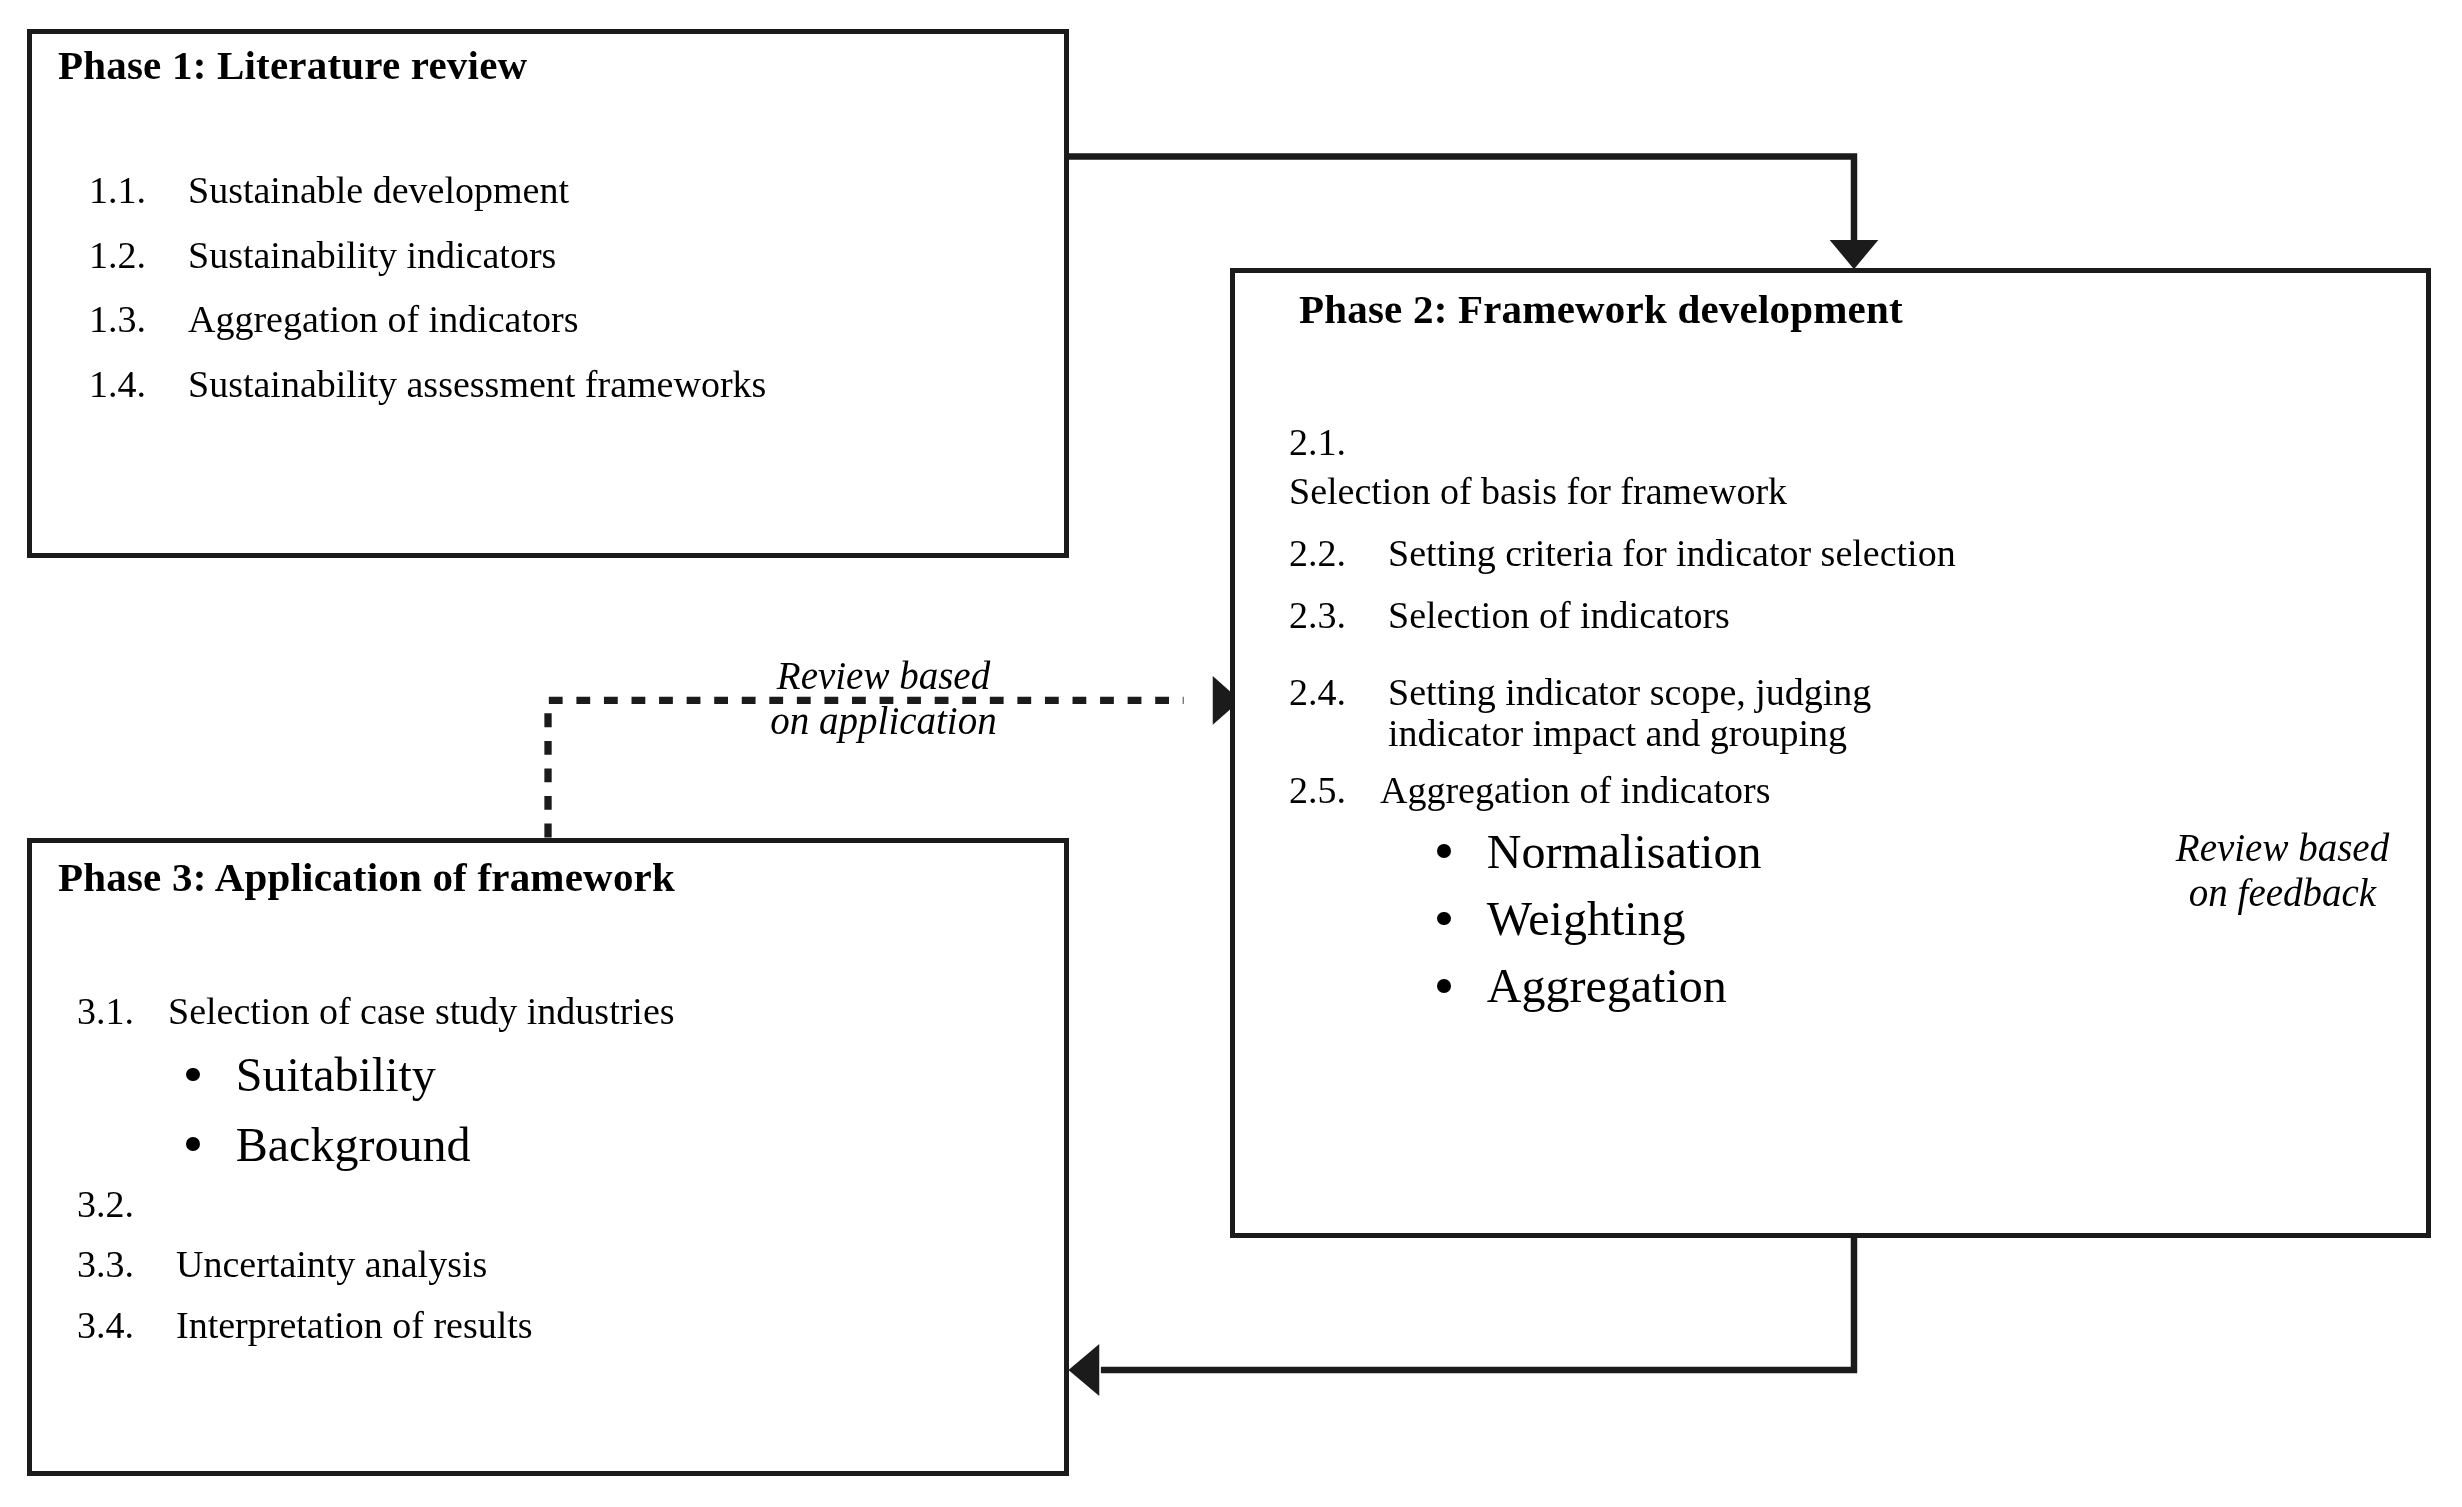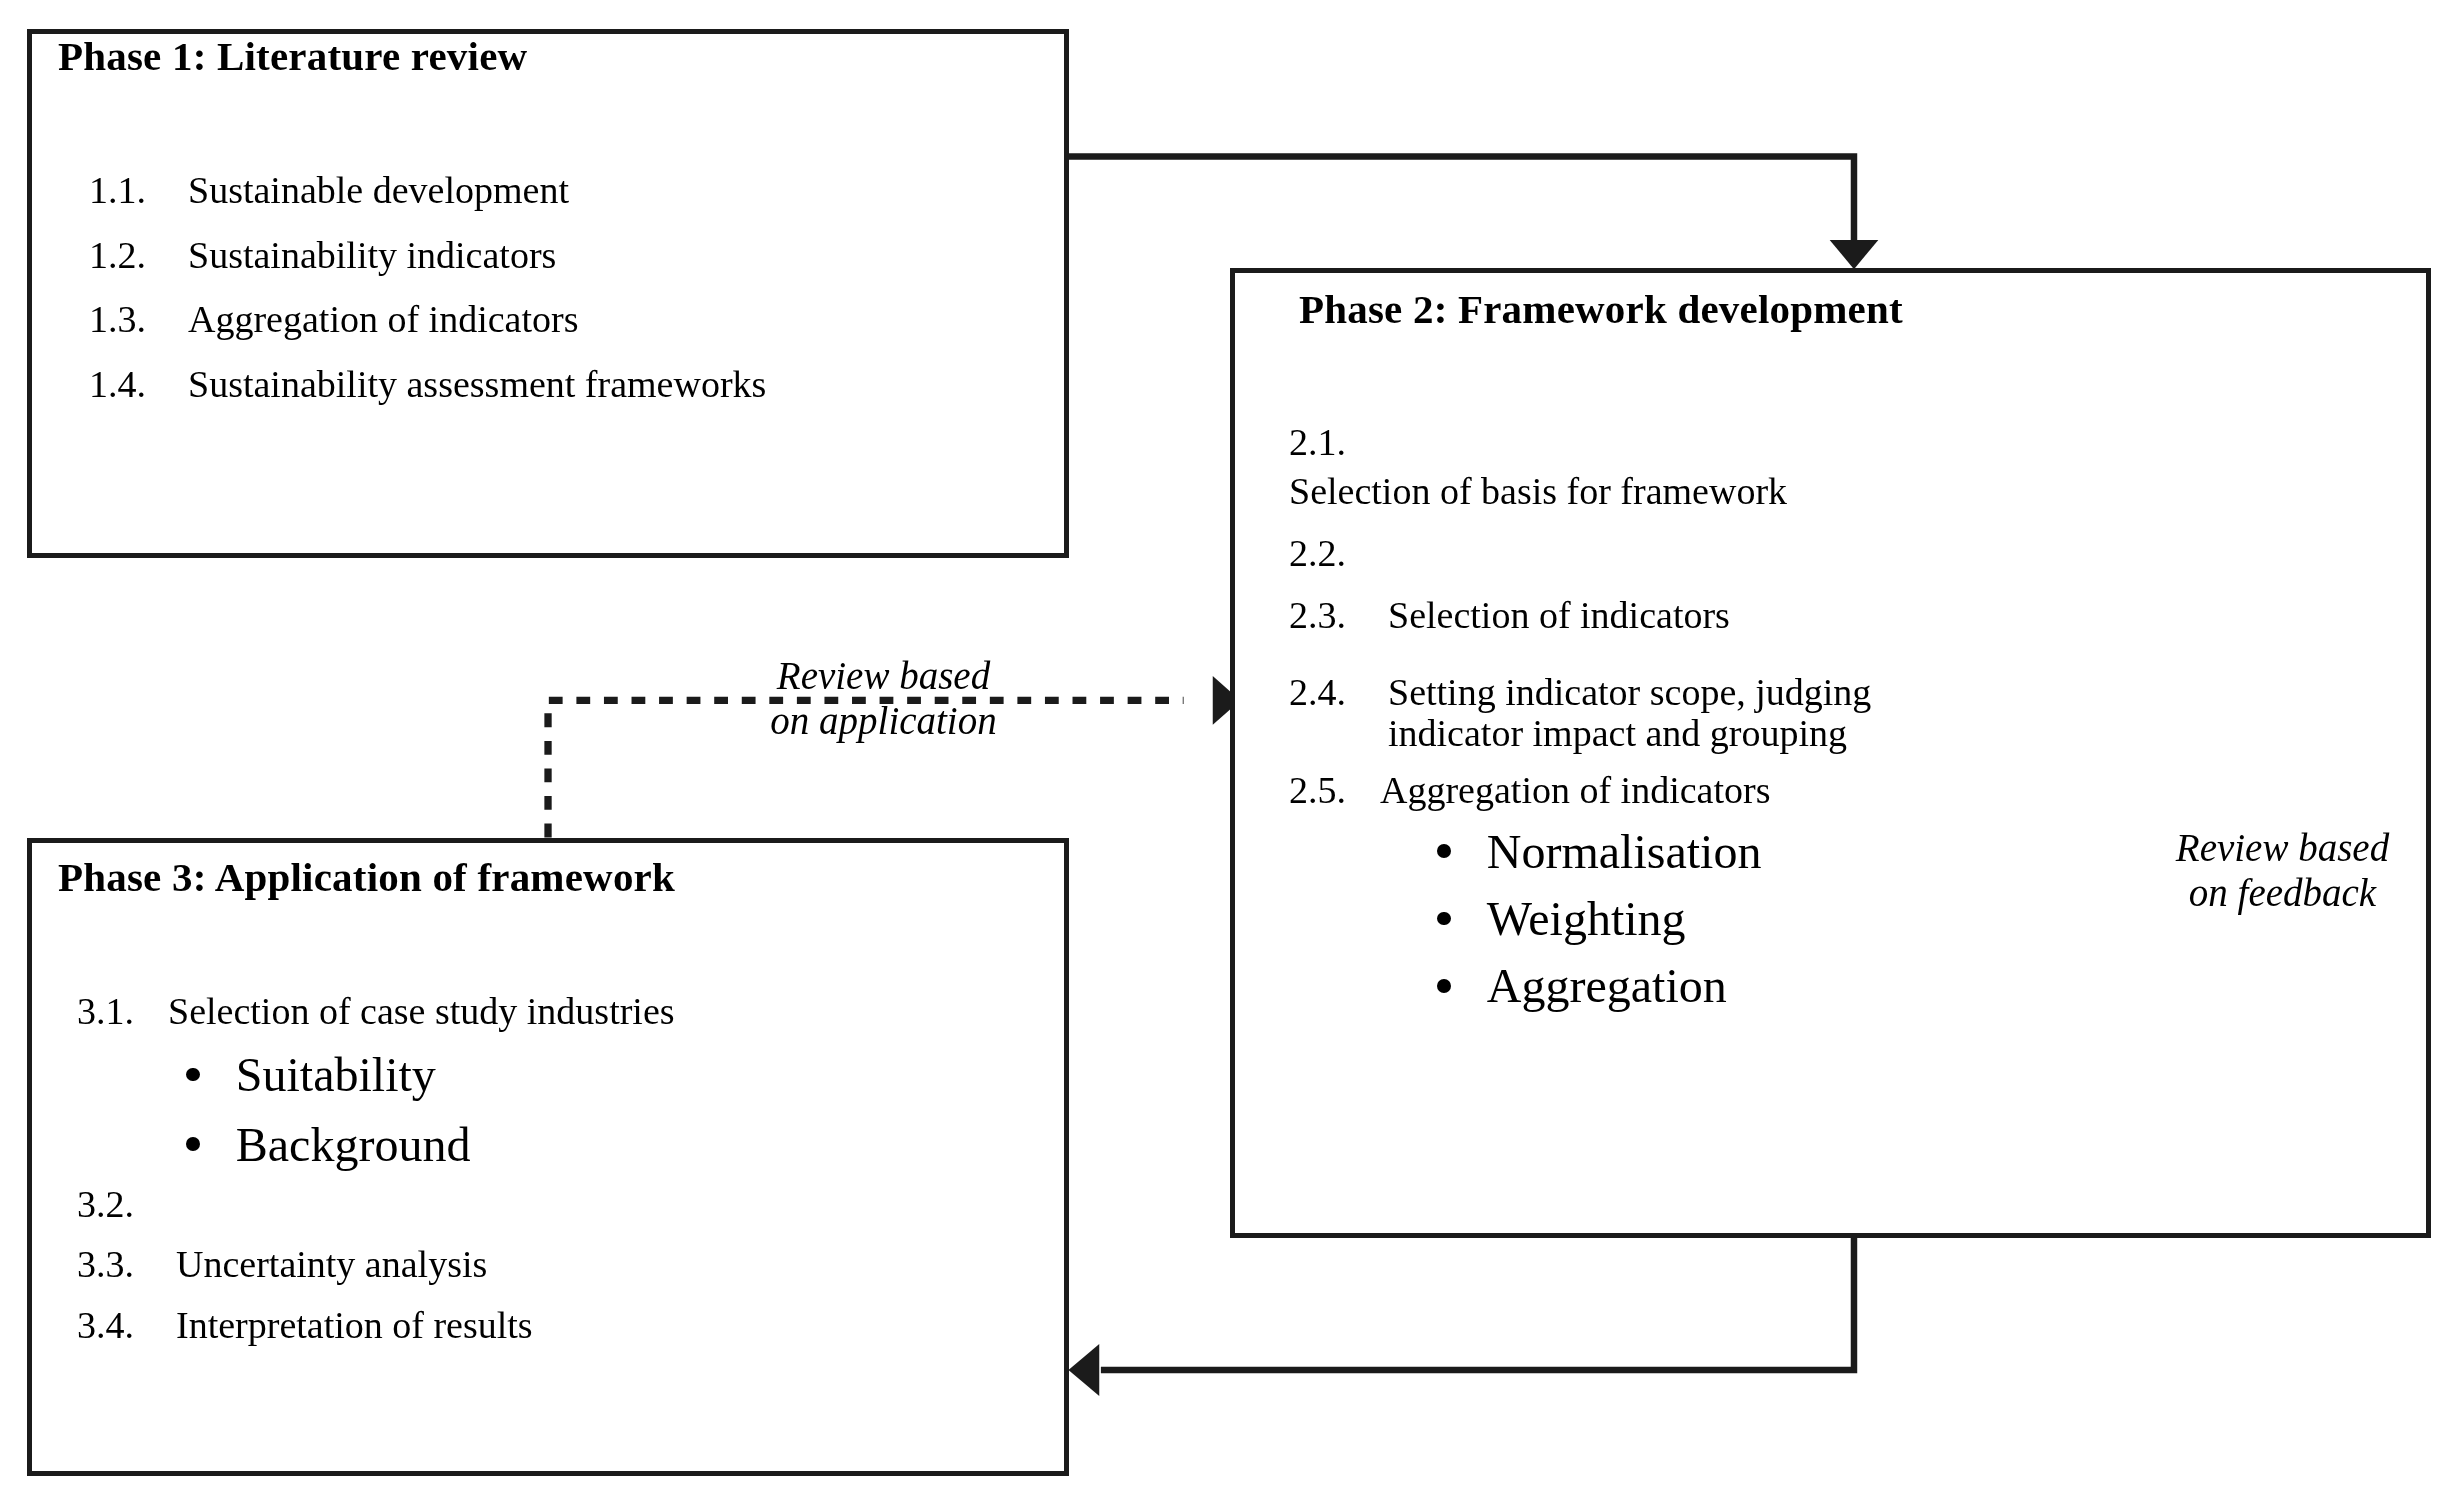--- a/index.html
+++ b/index.html
@@ -138,21 +138,21 @@
       <path d="M2766,925 L2660,925" fill="none" stroke="#3b3b3b" stroke-width="9" stroke-dasharray="12 12"></path>
       <path d="M2660,893 L2660,957 L2617,925 Z" fill="#000"></path>
 
       <path d="M2766,766 L2465,766" fill="none" stroke="#8a8a8a" stroke-width="9" stroke-dasharray="12 12"></path>
       <path d="M2465,734 L2465,798 L2422,766 Z" fill="#000"></path>
     </g>
   </svg>
 
   <div class="phase-box" id="phase1-box"></div>
 
-  <div class="phase-title" style="left:58px; top:35px;">Phase 1: Literature review</div>
+  <div class="phase-title" style="left:58px; top:44px;">Phase 1: Literature review</div>
 
   <ul class="items" id="phase1-items" style="left:89px; top:170px; width:957px;">
     <li class="item" style="margin-bottom:23.5px;">
       <span class="item-num">1.1.</span>
       <span class="item-text">Sustainable development</span>
     </li>
     <li class="item" style="margin-bottom:23.5px;">
       <span class="item-num">1.2.</span>
       <span class="item-text">Sustainability indicators</span>
     </li>
@@ -170,20 +170,21 @@
 
   <div class="phase-title" style="left:1299px; top:288px;">Phase 2: Framework development</div>
 
   <ul class="items" id="phase2-items" style="left:1289px; top:422px; width:1127px;">
     <li class="item" style="margin-bottom:21px;flex-direction:column;">
       <span class="item-num">2.1.</span>
       <span class="item-text">Selection of basis for framework</span>
     </li>
     <li class="item" style="margin-bottom:21px;">
       <span class="item-num">2.2.</span>
+      <span class="item-text">Setting criteria for indicator selection</span>
     </li>
     <li class="item" style="margin-bottom:36px;align-items:flex-end;">
       <span class="item-num">2.3.</span>
       <span class="item-text">Selection of indicators</span>
     </li>
     <li class="item" style="margin-bottom:16px;">
       <span class="item-num">2.4.</span>
       <span class="item-text">Setting indicator scope, judging
 indicator impact and grouping</span>
     </li>

